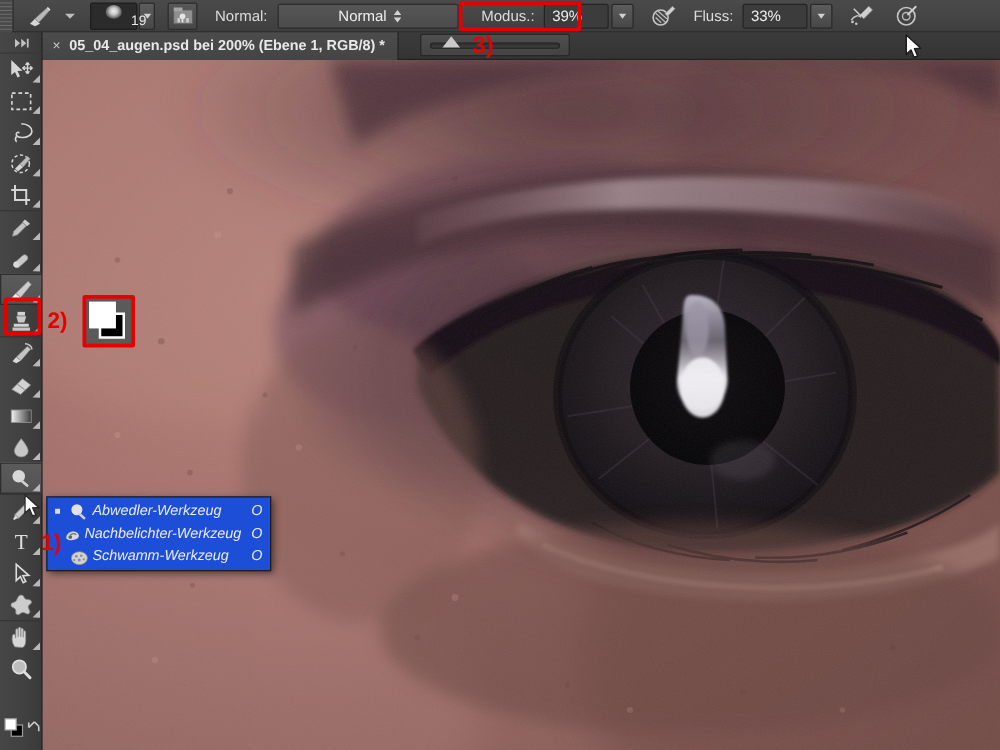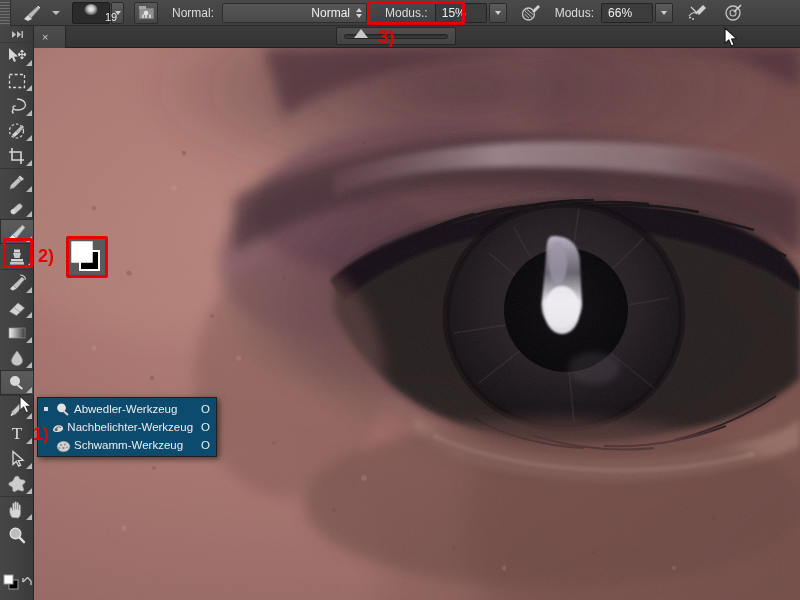--- a/index.html
+++ b/index.html
@@ -66,21 +66,21 @@
     margin-left:10px;width:24px;height:22px;
     background:linear-gradient(to bottom,#585858,#464646);
     border:1px solid #2d2d2d;border-radius:2px;
     display:flex;align-items:center;justify-content:center;box-sizing:border-box;
   }
   .ob-label{font-size:12px;color:#dcdcdc;margin-left:14px;white-space:nowrap;}
   .select-box{
     margin-left:8px;height:20px;
     background:linear-gradient(to bottom,#565656,#4b4b4b);
     border:1px solid #2d2d2d;border-radius:2px;
-    display:flex;align-items:center;justify-content:flex-end;
+    display:flex;align-items:center;justify-content:center;
     padding:0 4px 0 7px;box-sizing:border-box;
   }
   .select-box span{font-size:12px;color:#efefef;}
   .updown{display:flex;flex-direction:column;align-items:center;justify-content:center;margin-left:6px;}
   .updown i{display:block;width:0;height:0;border-left:3.5px solid transparent;border-right:3.5px solid transparent;}
   .updown i.u{border-bottom:4px solid #d5d5d5;margin-bottom:2px;}
   .updown i.d{border-top:4px solid #d5d5d5;}
   .num-field{
     margin-left:7px;height:20px;min-width:52px;
     background:#3c3c3c;border:1px solid #242424;border-radius:2px;
@@ -157,23 +157,23 @@
     border-left:3px solid transparent;border-top:3px solid transparent;
     border-right:3px solid #b8b8b8;border-bottom:3px solid #b8b8b8;
   }
   .swatch-bottom{
     position:absolute;left:3px;bottom:4px;width:30px;height:22px;
   }
 
   
   .flyout{
     position:absolute;left:37px;top:397px;width:180px;
-    background:#0c4a6e;border:1px solid #1f1f1f;
+    background:#1d4ed8;border:1px solid #1f1f1f;
     box-shadow:2px 2px 6px rgba(0,0,0,.55);
-    padding:2px 0;box-sizing:border-box;z-index:40;
+    padding:2px 0;box-sizing:border-box;z-index:40;font-style:italic;
   }
   .fly-item{
     height:18px;display:flex;align-items:center;
     padding:0 6px 0 2px;box-sizing:border-box;
   }
   .fly-bullet{width:12px;display:flex;align-items:center;justify-content:center;}
   .fly-bullet i{width:4px;height:4px;background:#dcdcdc;display:block;}
   .fly-ico{width:22px;display:flex;align-items:center;justify-content:center;}
   .fly-label{font-size:11.5px;color:#ededed;flex:1;white-space:nowrap;}
   .fly-key{font-size:11.5px;color:#ededed;margin-left:8px;}
@@ -228,37 +228,37 @@
     <div class="select-box" style="width:145px">
       <span>Normal</span>
       <span class="updown">
           <i class="u"></i>
           <i class="d"></i>
         </span>
     </div>
 
     <div class="ob-label" style="margin-left:18px">Modus.:</div>
     <div class="num-field">
-      <span>15%</span>
+      <span>39%</span>
     </div>
     <div class="dd-btn">
         <i></i>
       </div>
 
     <div class="air-icon" style="margin-left:14px">
       <svg width="21" height="19" viewBox="0 0 21 19">
         <circle cx="7.5" cy="11" r="6" fill="none" stroke="#c4c4c4" stroke-width="1.3"></circle>
         <path d="M3.5 7.5 L11.5 15 M3.5 11 L8 15.2 M5.5 6 L12.5 12" stroke="#bcbcbc" stroke-width="1"></path>
         <path d="M11 8 L17 2 L19 4 L13 10 Z" fill="#d2d2d2" stroke="#909090" stroke-width=".6"></path>
       </svg>
     </div>
 
-    <div class="ob-label" style="margin-left:12px">Modus:</div>
+    <div class="ob-label" style="margin-left:12px">Fluss:</div>
     <div class="num-field">
-      <span>66%</span>
+      <span>33%</span>
     </div>
     <div class="dd-btn">
         <i></i>
       </div>
 
     <div class="air-icon" style="margin-left:13px">
       <svg width="21" height="19" viewBox="0 0 21 19">
         <path d="M2 13 C5 9, 8 9, 10 11" fill="none" stroke="#c0c0c0" stroke-width="1.2"></path>
         <circle cx="3" cy="14.5" r="1.1" fill="#c8c8c8"></circle>
         <circle cx="6" cy="16" r="1" fill="#c8c8c8"></circle>
@@ -274,20 +274,21 @@
         <path d="M11 9 L18 2" stroke="#d0d0d0" stroke-width="1.6"></path>
       </svg>
     </div>
   </div>
 
   <div class="ann-rect" style="left:367px;top:1px;width:98px;height:24px;"></div>
 
   <div class="tab-bar">
     <div class="doc-tab">
       <span class="tab-close">×</span>
+      <span class="tab-title">05_04_augen.psd bei 200% (Ebene 1, RGB/8) *</span>
     </div>
   </div>
 
   <div class="slider-popup">
     <div class="slider-track">
       <span class="slider-thumb"></span>
     </div>
   </div>
   <div class="ann-text" style="left:378px;top:26px;font-size:19px;">3)</div>
 

